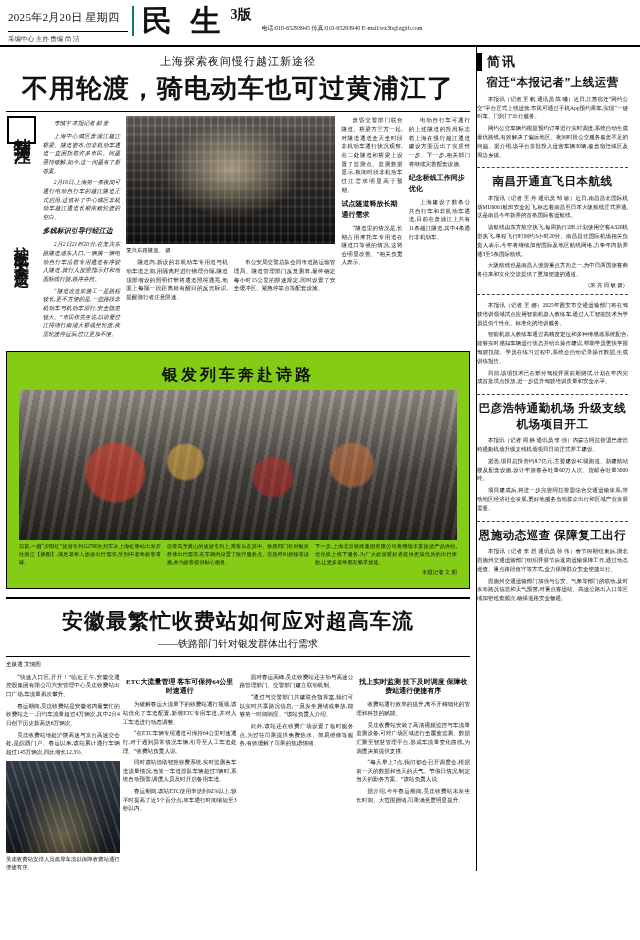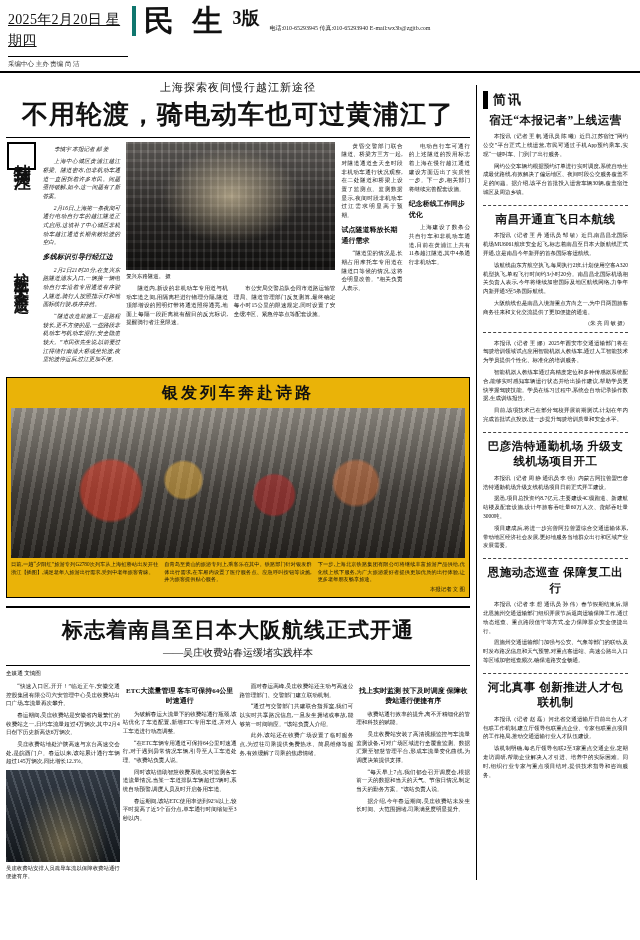--- a/index.html
+++ b/index.html
@@ -8,34 +8,34 @@
     font-family:"Liberation Serif", serif;
     color:#111;
     overflow:hidden;
     position:relative;
   }
   .page{width:640px;height:940px;position:relative;padding:0;box-sizing:border-box;}
 
   
   .masthead{display:flex;align-items:flex-start;padding:6px 8px 2px 8px;border-bottom:2px solid #000;}
   .mh-left{width:120px;font-size:8px;line-height:1.5;padding-top:3px;}
-  .mh-left .date{font-size:14px;letter-spacing:.3px;text-decoration:underline;}
+  .mh-left .date{font-size:11px;letter-spacing:.3px;}
   .mh-left .sub{font-size:6.5px;color:#333;margin-top:5px;border-top:1px solid #000;padding-top:2px;}
-  .mh-mid{display:flex;align-items:flex-start;border-left:4px solid #0f766e;padding-left:8px;margin-left:4px;}
+  .mh-mid{display:flex;align-items:flex-start;border-left:2px solid #0f766e;padding-left:8px;margin-left:4px;}
   .mh-title{font-family:"DejaVu Serif", serif;font-weight:bold;font-size:30px;letter-spacing:4px;line-height:1;}
-  .mh-ban{font-size:18px;font-weight:bold;margin-left:6px;}
+  .mh-ban{font-size:14px;font-weight:bold;margin-left:6px;}
   .mh-contact{font-size:6px;line-height:1.5;margin-left:10px;padding-top:18px;color:#222;}
   .mh-right{margin-left:auto;text-align:right;padding-right:2px;}
   .mh-right .cn{font-size:15px;font-weight:bold;letter-spacing:2px;}
   .mh-right .en{font-size:6.5px;letter-spacing:1px;color:#222;margin-top:2px;border-top:1px solid #000;padding-top:1px;}
 
   
   .body{display:flex;padding:0 6px;box-sizing:border-box;}
   .col-main{width:470px;padding-right:6px;box-sizing:border-box;}
-  .col-side{width:152px;border-left:1px solid #000;padding-left:6px;box-sizing:border-box;margin-top:12px;}
+  .col-side{width:152px;border-left:1px solid #000;box-sizing:border-box;}
 
   
   .kicker{text-align:center;font-size:11px;letter-spacing:1px;margin:7px 0 2px;}
   .headline{text-align:center;font-family:"DejaVu Serif",serif;font-weight:bold;font-size:26px;letter-spacing:1px;margin:2px 0 5px;}
   .rule-thin{border-top:1px solid #000;margin:4px 0;}
 
   .story-row{display:flex;gap:6px;}
   .sc{font-size:5.6px;line-height:1.55;text-align:justify;}
   .sc p{margin:0 0 3px;text-indent:2em;}
   .sc h4{font-size:7px;margin:5px 0 3px;text-align:left;font-weight:bold;}
@@ -56,21 +56,21 @@
       radial-gradient(ellipse at 50% 42%, rgba(255,235,190,.55), rgba(0,0,0,0) 46%),
       repeating-linear-gradient(90deg, rgba(255,255,255,.07) 0 2px, rgba(0,0,0,.12) 2px 7px),
       repeating-linear-gradient(0deg, rgba(255,255,255,.05) 0 3px, rgba(0,0,0,.10) 3px 9px);}
   .caption{font-size:5.4px;line-height:1.5;margin-top:2px;color:#111;}
 
   
   .vslogan{writing-mode:vertical-rl;font-size:15px;font-weight:bold;letter-spacing:4px;
     line-height:1.35;text-align:center;margin:6px auto 0;height:190px;}
 
   
-  .feature{border:1px solid #000;margin-top:7px;padding:4px;box-sizing:border-box;background:#eab308;}
+  .feature{border:1px solid #000;margin-top:7px;padding:12px;box-sizing:border-box;background:#84cc16;}
   .feature-title{text-align:center;font-weight:bold;font-size:16px;letter-spacing:3px;margin:1px 0 4px;}
   .photo.train{height:150px;background:linear-gradient(180deg,#9a958c,#4a4641 55%,#26231f);}
   .photo.train::after{content:"";position:absolute;inset:0;
     background:
       radial-gradient(circle at 22% 55%, rgba(230,60,40,.55) 0 8%, rgba(0,0,0,0) 9%),
       radial-gradient(circle at 38% 48%, rgba(240,180,60,.5) 0 6%, rgba(0,0,0,0) 7%),
       radial-gradient(circle at 58% 58%, rgba(200,40,40,.5) 0 7%, rgba(0,0,0,0) 8%),
       radial-gradient(circle at 76% 50%, rgba(235,120,60,.45) 0 6%, rgba(0,0,0,0) 7%),
       repeating-linear-gradient(100deg, rgba(255,255,255,.08) 0 4px, rgba(0,0,0,.14) 4px 11px);}
   .feature-caps{display:flex;gap:6px;margin-top:3px;}
@@ -174,22 +174,22 @@
         <div class="photo train"></div>
         <div class="feature-caps">
           <div>日前,一趟“夕阳红”旅游专列G2780次列车从上海虹桥站出发开往浙江【插图】,满足老年人旅游出行需求,受到中老年旅客青睐。</div>
           <div>自青岛至黄山的旅游专列上,乘客乐在其中。铁路部门针对银发群体出行需求,在车厢内设置了医疗服务点、应急呼叫按钮等设施,并为旅客提供贴心服务。</div>
           <div>下一步,上海北京铁路集团有限公司将继续丰富旅游产品供给,优化线上线下服务,为广大旅游爱好者提供更加优质的出行体验,让更多老年朋友畅享旅途。</div>
         </div>
         <div class="feature-credit">本报记者   文   图</div>
       </div>
 
       <div class="story2">
-        <div class="h2">标志着南昌至日本大阪航线正式开通</div>
-        <div class="sub2">——吴庄收费站春运缓堵实践样本</div>
+        <div class="h2">安徽最繁忙收费站如何应对超高车流</div>
+        <div class="sub2">——铁路部门针对银发群体出行需求</div>
         <div class="rule-thin"></div>
         <div class="byline2">全媒通  文慎图</div>
 
         <div class="cols4 sc">
           <div>
             <p>“快速入口区,开开！”临近正午,安徽交通控股集团有限公司六安管理中心吴庄收费站出口广场,车流量再次攀升。</p>
             <p>春运期间,吴庄收费站是安徽省内最繁忙的收费站之一,日均车流量超过4万辆次,其中2月4日创下历史新高达6万辆次。</p>
             <p>吴庄收费站地处沪陕高速与京台高速交会处,是皖西门户。春运以来,该站累计通行车辆超过145万辆次,同比增长12.3%。</p>
             <div class="photo toll"></div>
             <div class="caption">吴庄收费站安排人员疏导车流以保障收费站通行便捷有序。</div>
@@ -250,21 +250,15 @@
         <div class="sig"></div>
       </div>
 
       <div class="brief">
         <h3>恩施动态巡查 保障复工出行</h3>
         <p>本报讯（记者 李 想 通讯员 孙 伟）春节假期结束后,湖北恩施州交通运输部门组织开展节后返岗运输保障工作,通过动态巡查、重点路段值守等方式,全力保障群众安全便捷出行。</p>
         <p>恩施州交通运输部门加强与公安、气象等部门的联动,及时发布路况信息和天气预警,对重点客运站、高速公路出入口等区域加密巡查频次,确保道路安全畅通。</p>
         <div class="sig"></div>
       </div>
 
-      <div class="brief">
-        <h3>河北真事 创新推进人才包联机制</h3>
-        <p>本报讯（记者 赵 磊）河北省交通运输厅日前出台人才包联工作机制,建立厅领导包联重点企业、专家包联重点项目的工作格局,推动交通运输行业人才队伍建设。</p>
-        <p>该机制明确,每名厅领导包联2至3家重点交通企业,定期走访调研,帮助企业解决人才引进、培养中的实际困难。同时,组织行业专家与重点项目结对,提供技术指导和咨询服务。</p>
-        <div class="sig"></div>
-      </div>
     </div>
   </div>
 </div>
 
 </body></html>

